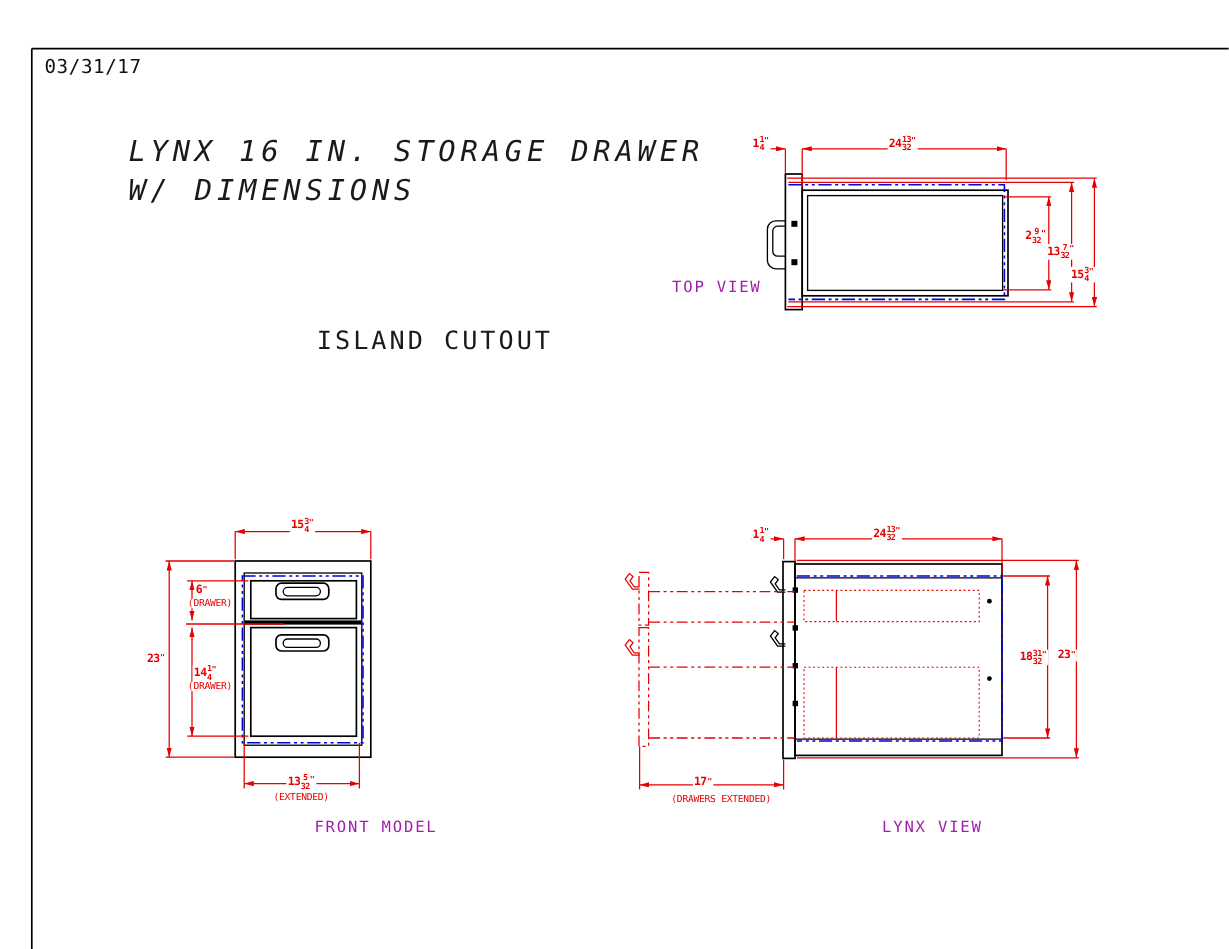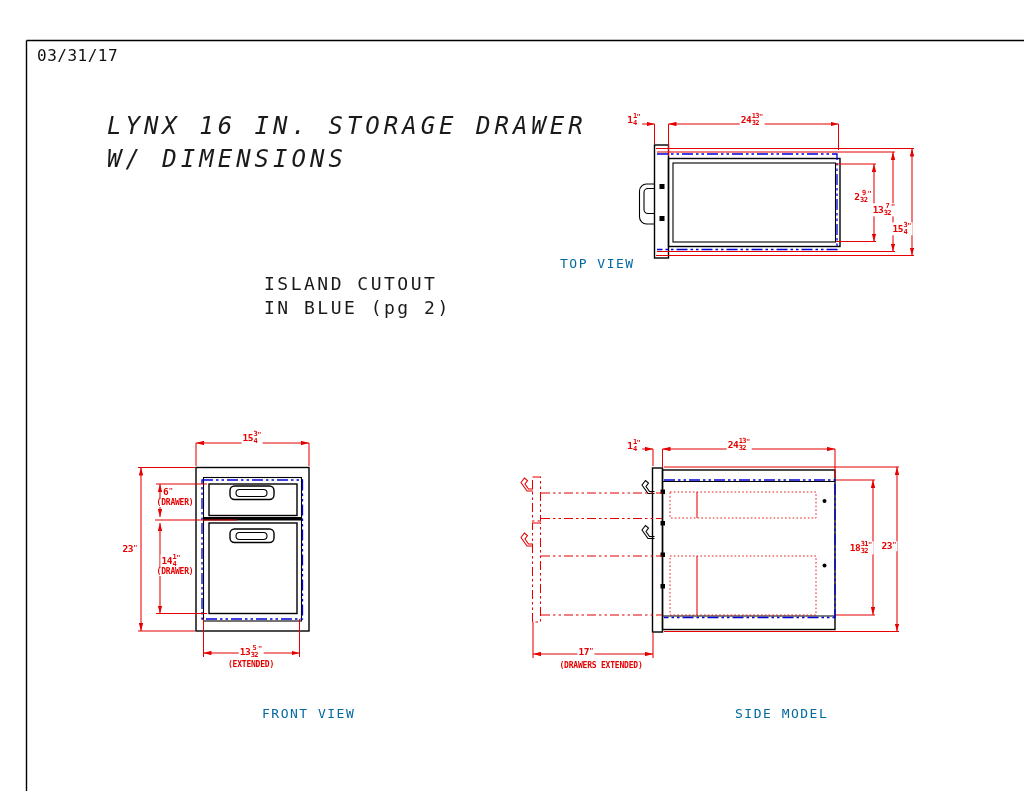--- a/index.html
+++ b/index.html
@@ -16,28 +16,28 @@
   .lbl{position:absolute;white-space:nowrap;line-height:1;}
   .dim{transform:translate(-50%,-50%);background:var(--paper);padding:0 1px;
        display:inline-flex;align-items:center;color:var(--dimension-red);
        font-size:9.5px;font-weight:700;}
   .dim .w{letter-spacing:-0.5px;}
   .dim .frac{display:inline-flex;flex-direction:column;font-size:7px;
        line-height:0.95;text-align:center;margin-left:0.5px;letter-spacing:-0.5px;}
   .dim .fn:empty,.dim .fd:empty{display:none;}
   .dim .u{font-size:7px;align-self:flex-start;margin-top:0.5px;}
   .cap{transform:translate(-50%,-50%);background:var(--paper);
-       color:var(--dimension-red);font-size:8px;font-weight:700;
+       color:var(--dimension-red);font-size:8px;font-weight:400;
        letter-spacing:-0.2px;padding:0 1px;}
-  .viewtitle{color:#0369a1;font-size:13px;letter-spacing:1.5px;font-weight:500;margin-top:24px;}
+  .viewtitle{color:#a21caf;font-size:13px;letter-spacing:1.5px;font-weight:500;}
 
   .titleblock{position:absolute;left:107px;top:110px;color:#1a1a1a;
        font-size:24px;line-height:33px;letter-spacing:4px;font-style:italic;}
   .noteblock{position:absolute;left:264px;top:272px;color:#1a1a1a;
-       font-size:18px;line-height:24px;letter-spacing:2.5px;}
+       font-size:21px;line-height:24px;letter-spacing:2.5px;}
   .date{position:absolute;left:37px;top:46px;color:#111;font-size:16px;letter-spacing:0.5px;}
 
   
   .k{stroke:var(--line-black);stroke-width:1.4;fill:none;}
   .k2{stroke:var(--line-black);stroke-width:1.1;fill:none;}
   .fk{fill:var(--line-black);stroke:none;}
   .r{stroke:var(--dimension-red);stroke-width:1.05;fill:none;}
   .b{stroke:var(--cutout-blue);stroke-width:1.3;fill:none;
      stroke-dasharray:11 3 2.5 3 2.5 3;}
   .rph{stroke-dasharray:9 3 2.5 3 2.5 3;}
@@ -174,26 +174,25 @@
 
 <div class="date">03/31/17</div>
 
 <div class="titleblock">
   <div>LYNX 16 IN. STORAGE DRAWER</div>
   <div>W/ DIMENSIONS</div>
 </div>
 
 <div class="noteblock">
   <div>ISLAND CUTOUT</div>
-  <div>IN BLUE (pg 2)</div>
 </div>
 
 <div class="lbl viewtitle" style="left:560px;top:233px">TOP VIEW</div>
-<div class="lbl viewtitle" style="left:262px;top:683px">FRONT VIEW</div>
-<div class="lbl viewtitle" style="left:735px;top:683px">SIDE MODEL</div>
+<div class="lbl viewtitle" style="left:262px;top:683px">FRONT MODEL</div>
+<div class="lbl viewtitle" style="left:735px;top:683px">LYNX VIEW</div>
 
 <div class="lbl dim" style="left:634px;top:120px">
   <span class="w">1</span>
     <span class="frac">
       <span class="fn">1</span>
       <span class="fd">4</span>
     </span>
     <span class="u">"</span>
 </div>
 <div class="lbl dim" style="left:752px;top:120px">

